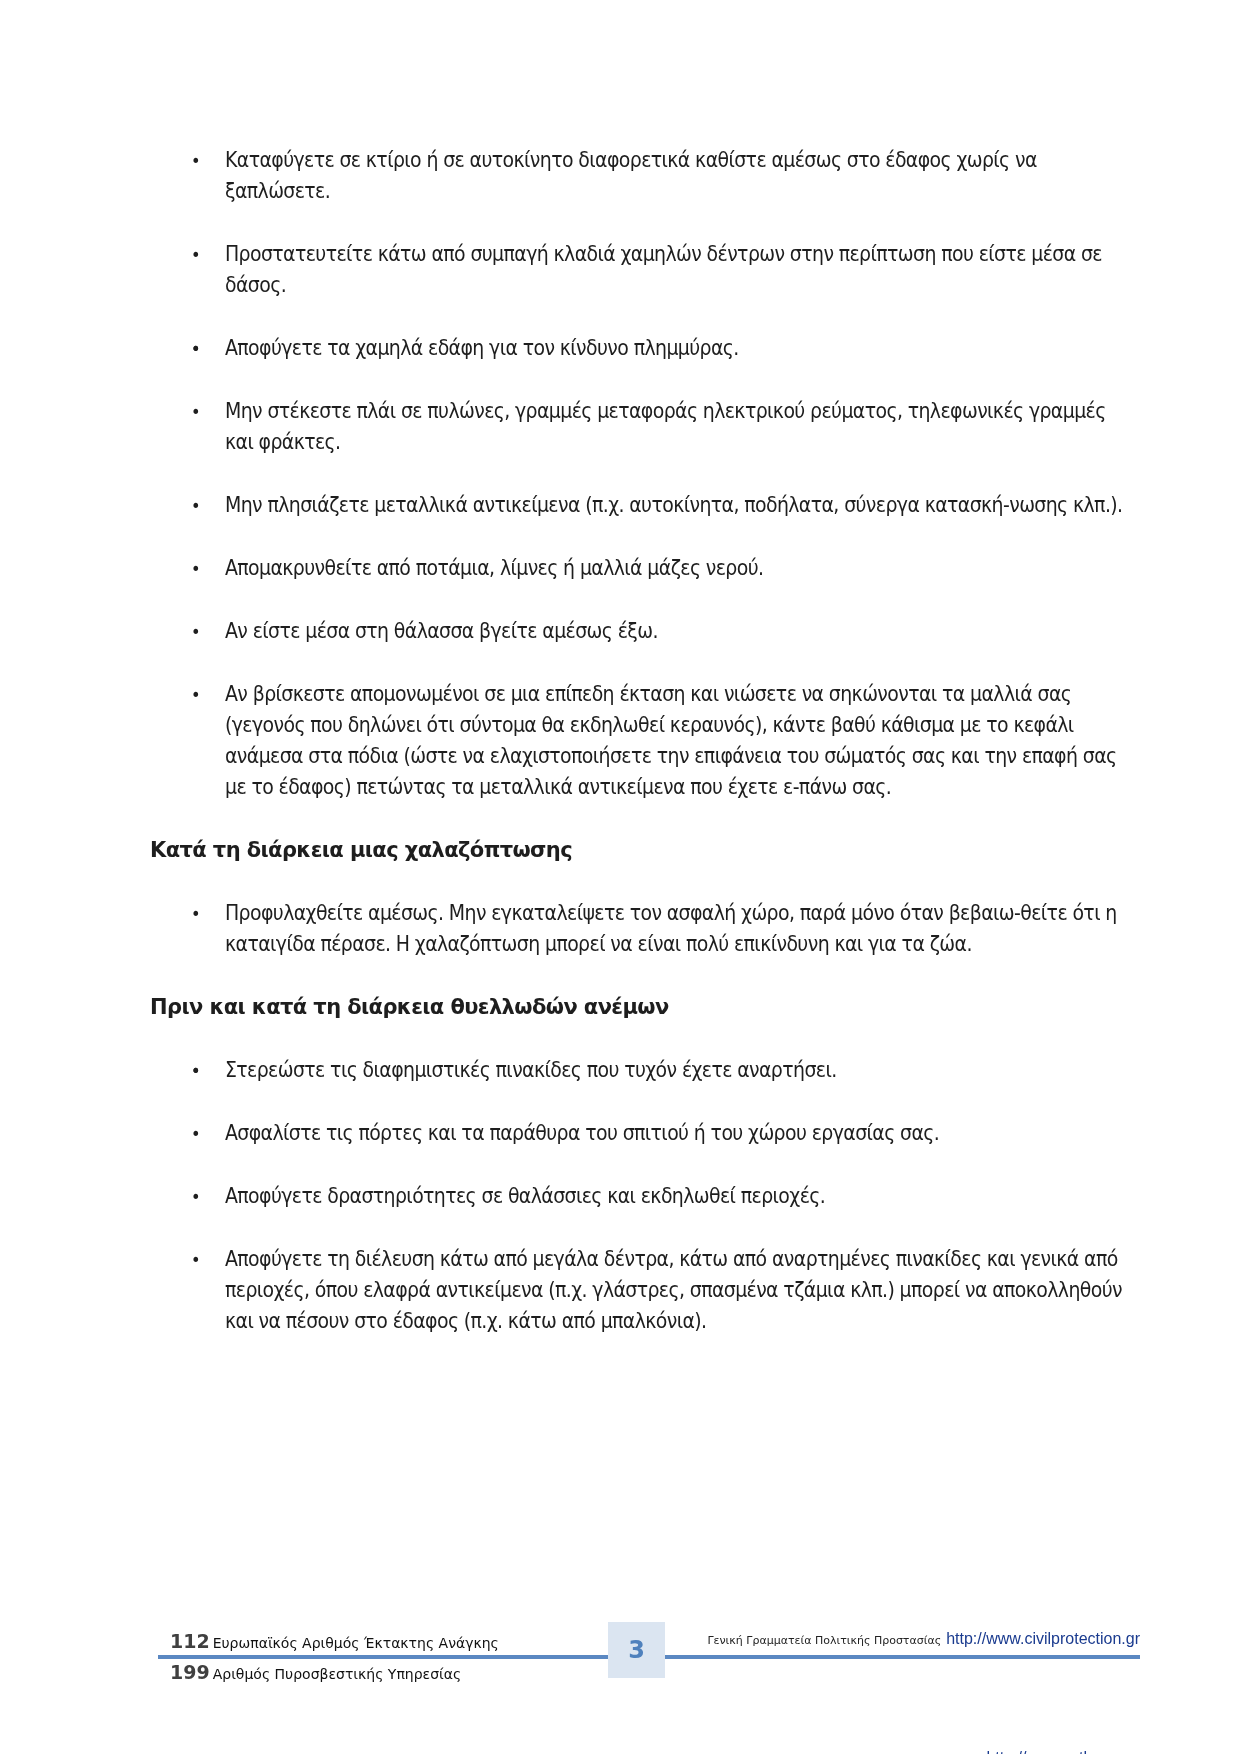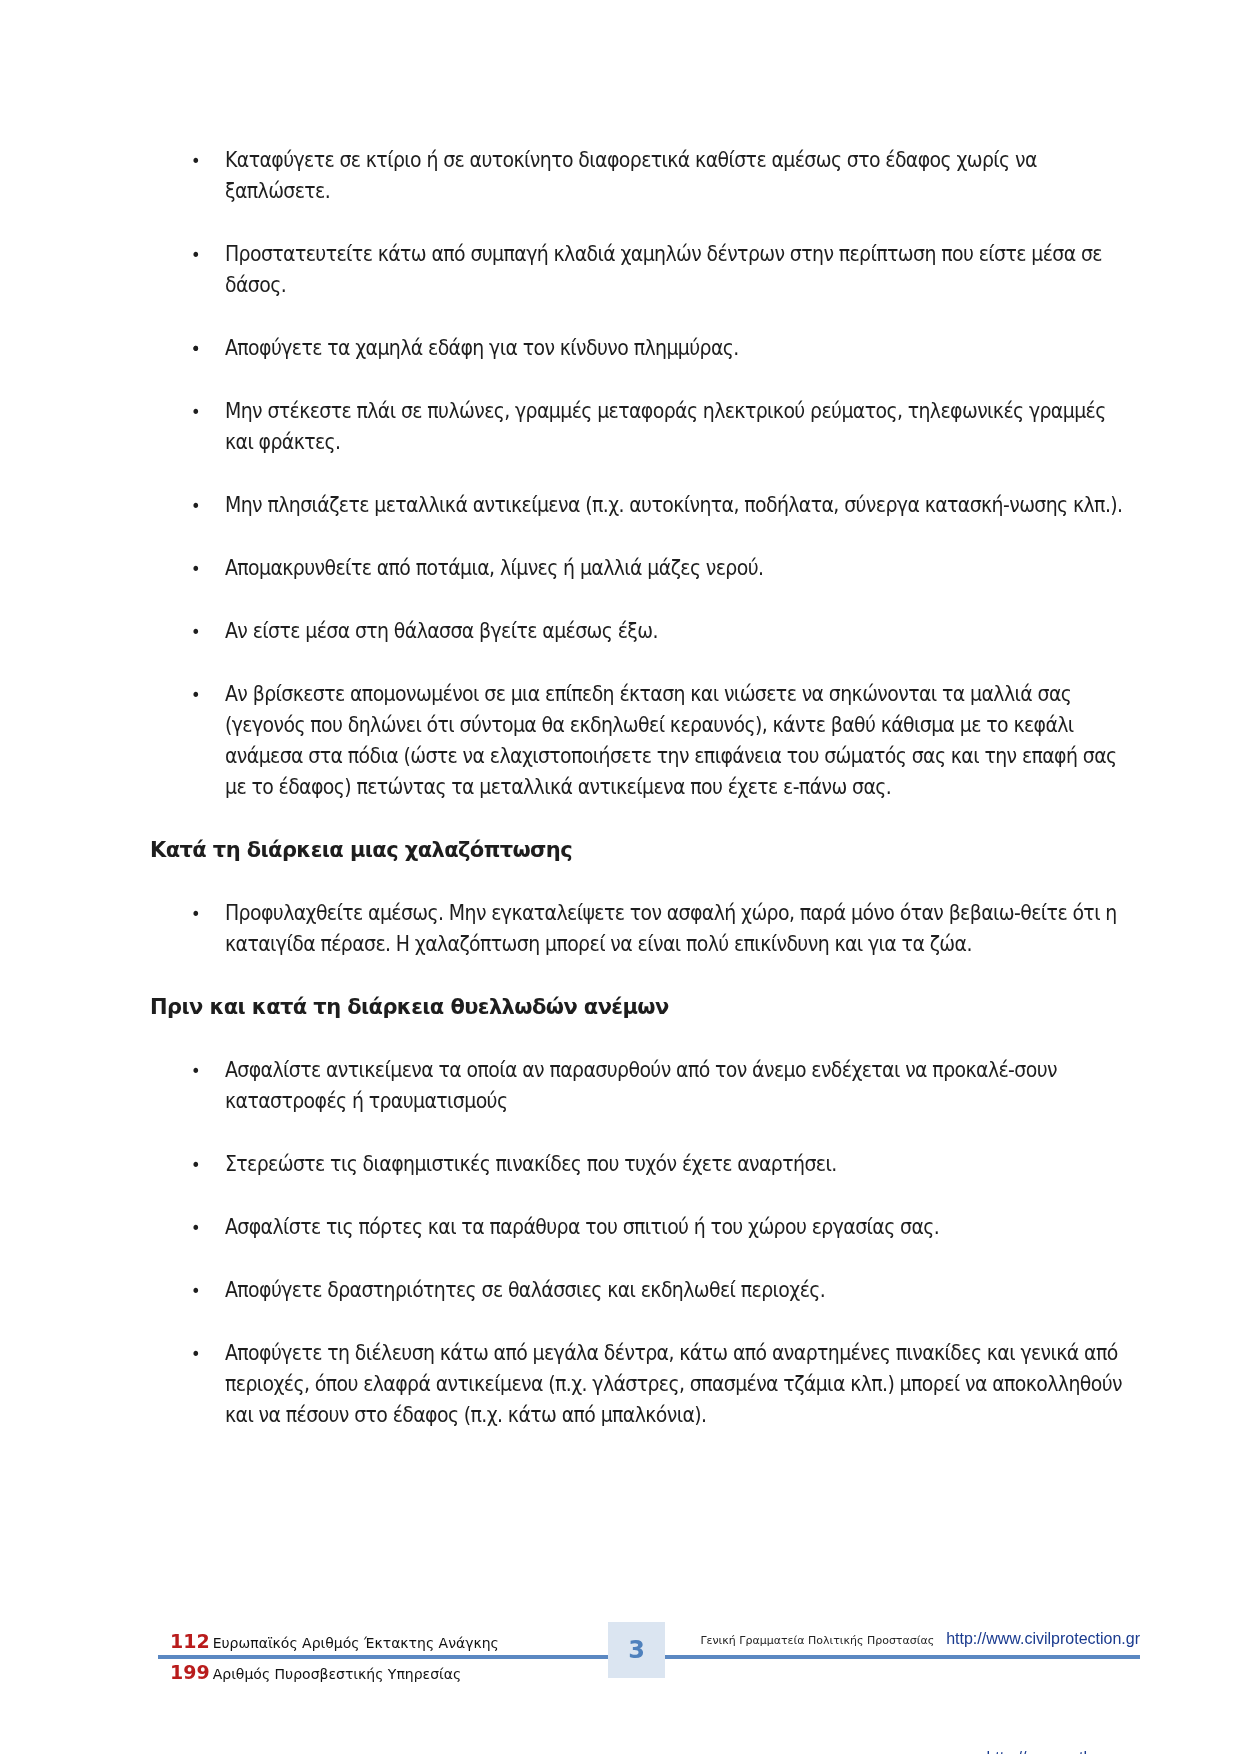--- a/index.html
+++ b/index.html
@@ -90,41 +90,41 @@
       position: absolute;
       left: 170px;
       font-family: "DejaVu Sans", sans-serif;
       font-size: 14px;
       color: #111;
       white-space: nowrap;
     }
     .footer-left-row.r1 { top: 1630px; }
     .footer-left-row.r2 { top: 1661px; }
     .emergency-number {
-      color: #b91c1c;
+      color: #404040;
       font-weight: bold;
       font-size: 19px;
       margin-right: 3px;
     }
     .footer-right-row {
       position: absolute;
       right: 100px;
       font-family: "DejaVu Sans", sans-serif;
       font-size: 11px;
       color: #222;
       white-space: nowrap;
       text-align: right;
     }
     .footer-right-row.r1 { top: 1630px; }
     .footer-right-row.r2 { top: 1749px; }
     .footer-url {
       font-family: "Liberation Sans", sans-serif;
       font-size: 16px;
       color: #1a3b8f;
-      margin-left: 12px;
+      margin-left: 5px;
       text-decoration: none;
     }
   </style>
 </head>
 <body>
 
 <div class="page-content">
 
   <ul class="bullet-list">
     <li class="bullet-item"><span class="bullet">•</span><span>Καταφύγετε σε κτίριο ή σε αυτοκίνητο διαφορετικά καθίστε αμέσως στο έδαφος χωρίς να ξαπλώσετε.</span></li>
@@ -138,21 +138,21 @@
     <li class="bullet-item"><span class="bullet">•</span><span>Αν βρίσκεστε απομονωμένοι σε μια επίπεδη έκταση και νιώσετε να σηκώνονται τα μαλλιά σας (γεγονός που δηλώνει ότι σύντομα θα εκδηλωθεί κεραυνός), κάντε βαθύ κάθισμα με το κεφάλι ανάμεσα στα πόδια (ώστε να ελαχιστοποιήσετε την επιφάνεια του σώματός σας και την επαφή σας με το έδαφος) πετώντας τα μεταλλικά αντικείμενα που έχετε ε-πάνω σας.</span></li>
   </ul>
 
   <h2 class="section-heading">Κατά τη διάρκεια μιας χαλαζόπτωσης</h2>
   <ul class="bullet-list">
     <li class="bullet-item"><span class="bullet">•</span><span>Προφυλαχθείτε αμέσως. Μην εγκαταλείψετε τον ασφαλή χώρο, παρά μόνο όταν βεβαιω-θείτε ότι η καταιγίδα πέρασε. Η χαλαζόπτωση μπορεί να είναι πολύ επικίνδυνη και για τα ζώα.</span></li>
   </ul>
 
   <h2 class="section-heading">Πριν και κατά τη διάρκεια θυελλωδών ανέμων</h2>
   <ul class="bullet-list">
-    <li class="bullet-item"><span class="bullet">•</span><span>Ασφαλίστε αντικείμενα τα οποία αν παρασυρθούν από τον άνεμο ενδέχεται να προκαλέ-σουν καταστροφές ή τραυματισμούς</span></li>
+    <li class="bullet-item"><span class="bullet">•</span></li>
     <li class="bullet-item"><span class="bullet">•</span><span>Στερεώστε τις διαφημιστικές πινακίδες που τυχόν έχετε αναρτήσει.</span></li>
     <li class="bullet-item"><span class="bullet">•</span><span>Ασφαλίστε τις πόρτες και τα παράθυρα του σπιτιού ή του χώρου εργασίας σας.</span></li>
     <li class="bullet-item"><span class="bullet">•</span><span>Αποφύγετε δραστηριότητες σε θαλάσσιες και εκδηλωθεί περιοχές.</span></li>
     <li class="bullet-item"><span class="bullet">•</span><span>Αποφύγετε τη διέλευση κάτω από μεγάλα δέντρα, κάτω από αναρτημένες πινακίδες και γενικά από περιοχές, όπου ελαφρά αντικείμενα (π.χ. γλάστρες, σπασμένα τζάμια κλπ.) μπορεί να αποκολληθούν και να πέσουν στο έδαφος (π.χ. κάτω από μπαλκόνια).</span></li>
   </ul>
 </div>
 
 <div class="footer">
   <div class="footer-line"></div>
 

